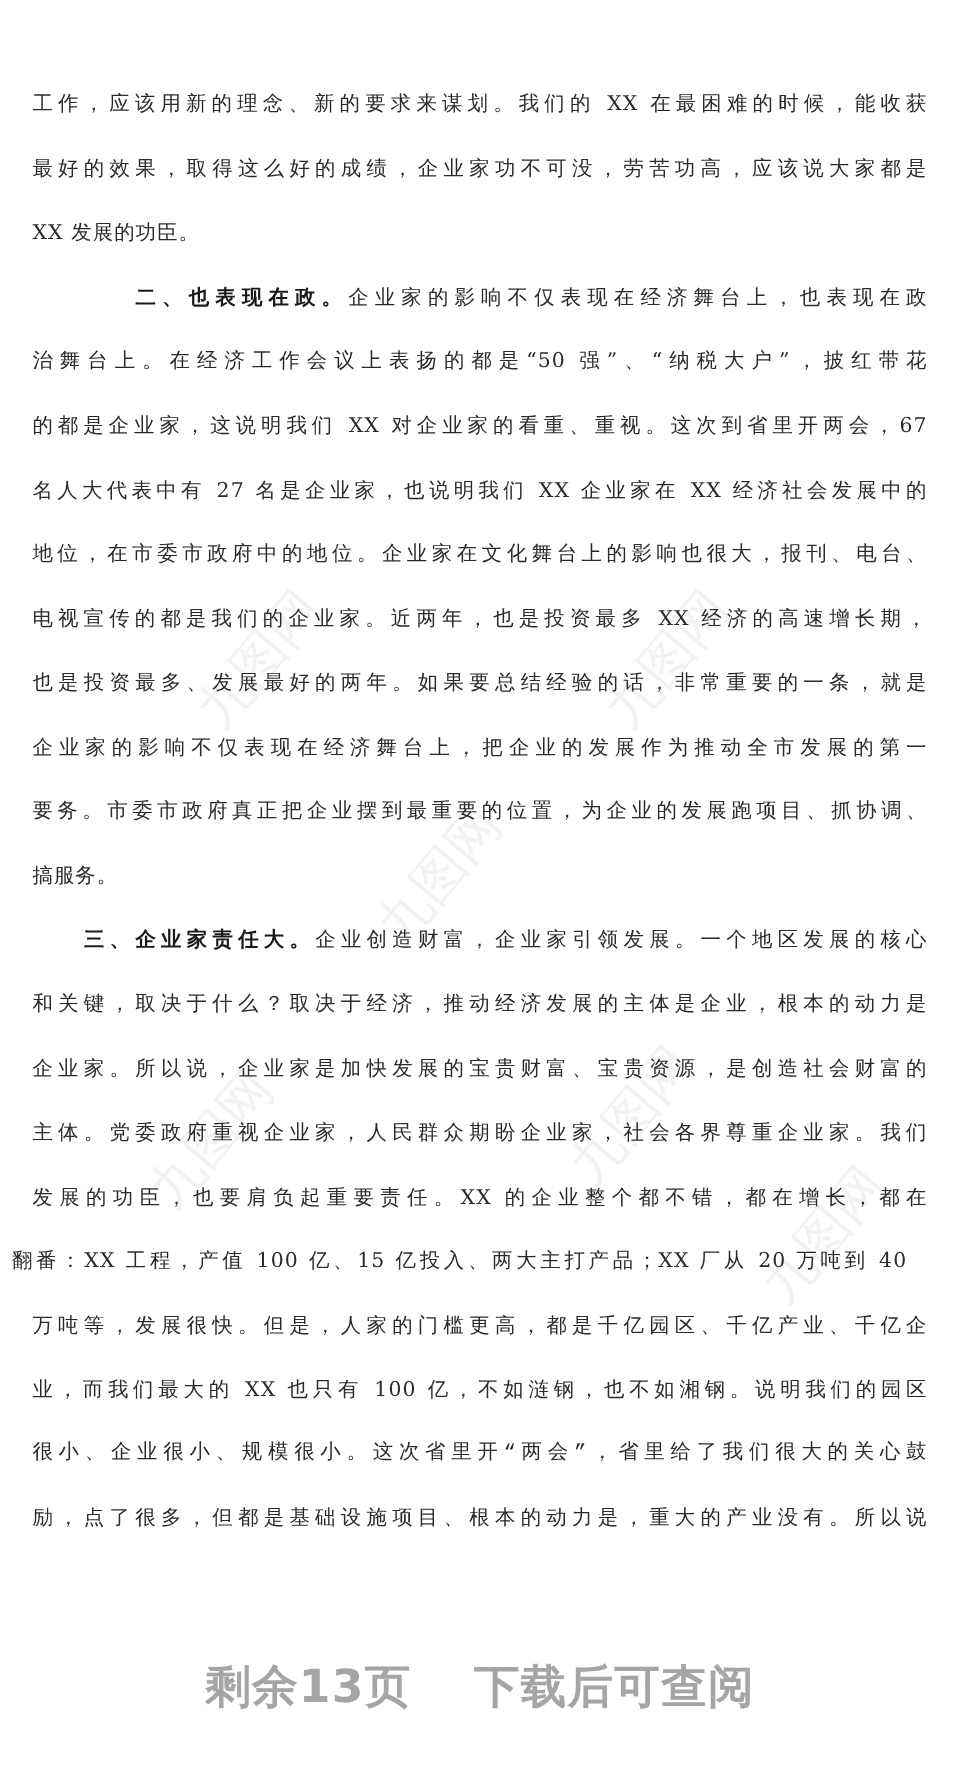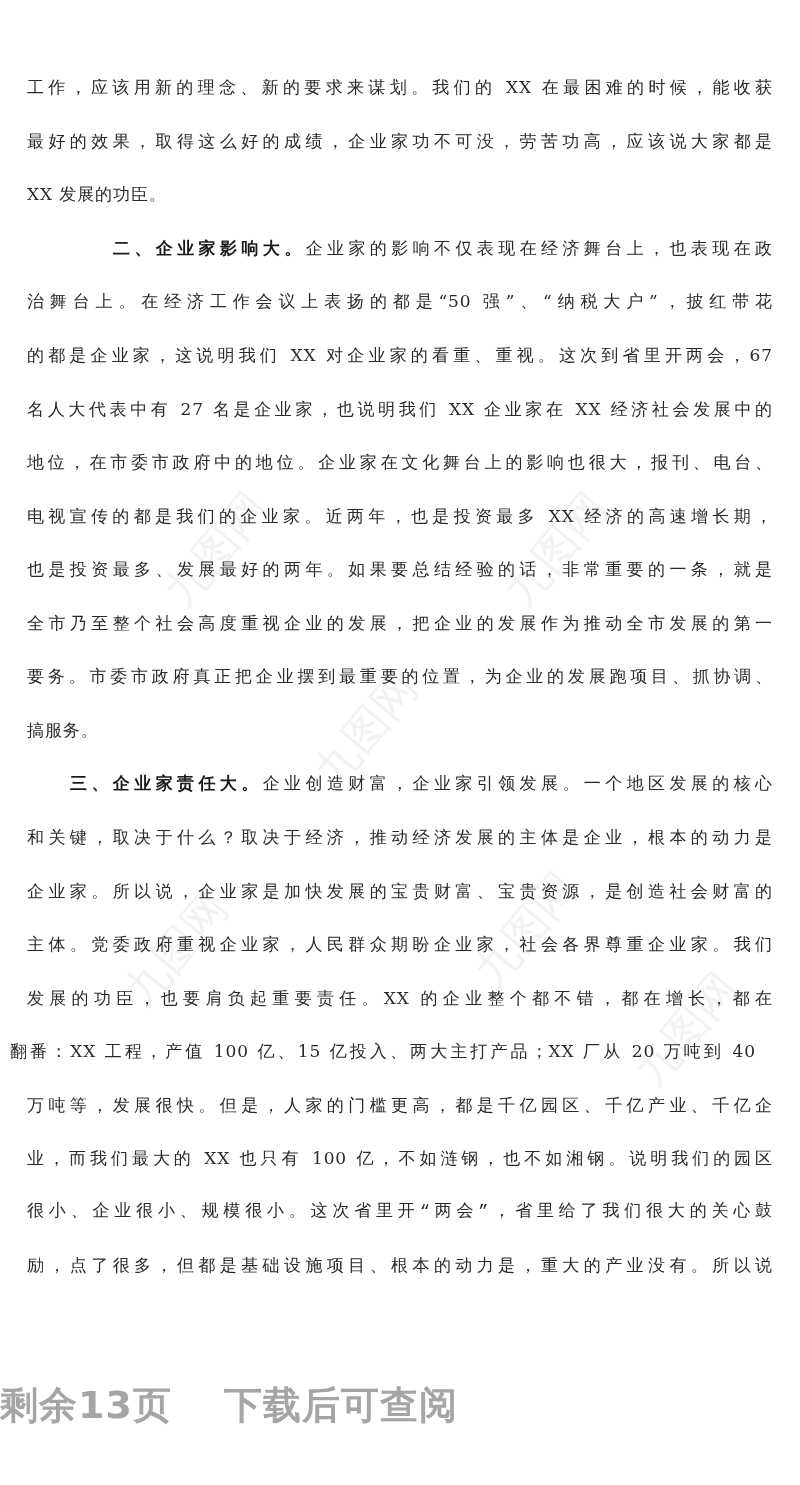--- a/index.html
+++ b/index.html
@@ -2,40 +2,40 @@
 <html><head>
 <meta charset="utf-8">
 <style>
   html, body { margin: 0; padding: 0; background: #ffffff; }
   body { width: 800px; height: 1485px; position: relative; overflow: hidden; font-family: "DejaVu Serif", "Liberation Serif", serif; }
   .page { position: absolute; left: 22px; top: 45px; width: 756px; height: 1300px; background: #ffffff; }
   .line { position: absolute; left: 27px; width: 746px; height: 30px; font-size: 17px; line-height: 30px; color: #2a2a2a; white-space: nowrap; letter-spacing: 0.9px; text-align: justify; text-align-last: justify; }
   .line.last { text-align-last: left; }
   .line .hd { font-weight: bold; color: #1a1a1a; }
   .wm { position: absolute; font-size: 44px; color: rgba(0,0,0,0.05); transform: rotate(-50deg); font-family: "DejaVu Sans", sans-serif; white-space: nowrap; pointer-events: none; }
-  .footer { position: absolute; left: 0; top: 1380px; width: 800px; text-align: left; font-family: "DejaVu Sans", sans-serif; font-weight: bold; font-size: 38px; color: #a5a5a5; letter-spacing: 1px; }
+  .footer { position: absolute; left: 0; top: 1380px; width: 800px; text-align: center; font-family: "DejaVu Sans", sans-serif; font-weight: bold; font-size: 38px; color: #a5a5a5; letter-spacing: 1px; }
   .footer span.gap { display: inline-block; width: 52px; }
 </style>
 </head>
 <body>
 
 <div class="page"></div>
 
 <div id="lines">
     <div class="line" style="top: 72px; left: 27px; width: 746px;"><span>工作，应该用新的理念、新的要求来谋划。我们的 XX 在最困难的时候，能收获</span></div>
     <div class="line" style="top: 126px; left: 27px; width: 746px;"><span>最好的效果，取得这么好的成绩，企业家功不可没，劳苦功高，应该说大家都是</span></div>
     <div class="line last" style="top: 179px; left: 27px; width: 746px;"><span>XX 发展的功臣。</span></div>
-    <div class="line" style="top: 233px; left: 113px; width: 660px;"><span class="hd">二、企业家影响大。</span><span>企业家的影响不仅表现在经济舞台上，也表现在政</span></div>
+    <div class="line" style="top: 233px; left: 113px; width: 660px;"><span class="hd">二、也表现在政。</span><span>企业家的影响不仅表现在经济舞台上，也表现在政</span></div>
     <div class="line" style="top: 286px; left: 27px; width: 746px;"><span>治舞台上。在经济工作会议上表扬的都是“50 强”、“纳税大户”，披红带花</span></div>
     <div class="line" style="top: 340px; left: 27px; width: 746px;"><span>的都是企业家，这说明我们 XX 对企业家的看重、重视。这次到省里开两会，67</span></div>
     <div class="line" style="top: 394px; left: 27px; width: 746px;"><span>名人大代表中有 27 名是企业家，也说明我们 XX 企业家在 XX 经济社会发展中的</span></div>
     <div class="line" style="top: 447px; left: 27px; width: 746px;"><span>地位，在市委市政府中的地位。企业家在文化舞台上的影响也很大，报刊、电台、</span></div>
     <div class="line" style="top: 501px; left: 27px; width: 746px;"><span>电视宣传的都是我们的企业家。近两年，也是投资最多 XX 经济的高速增长期，</span></div>
     <div class="line" style="top: 554px; left: 27px; width: 746px;"><span>也是投资最多、发展最好的两年。如果要总结经验的话，非常重要的一条，就是</span></div>
-    <div class="line" style="top: 608px; left: 27px; width: 746px;"><span>全市乃至整个社会高度重视企业的发展，把企业的发展作为推动全市发展的第一</span></div>
+    <div class="line" style="top: 608px; left: 27px; width: 746px;"><span>企业家的影响不仅表现在经济舞台上，把企业的发展作为推动全市发展的第一</span></div>
     <div class="line" style="top: 661px; left: 27px; width: 746px;"><span>要务。市委市政府真正把企业摆到最重要的位置，为企业的发展跑项目、抓协调、</span></div>
     <div class="line last" style="top: 715px; left: 27px; width: 746px;"><span>搞服务。</span></div>
     <div class="line" style="top: 768px; left: 70px; width: 703px;"><span class="hd">三、企业家责任大。</span><span>企业创造财富，企业家引领发展。一个地区发展的核心</span></div>
     <div class="line" style="top: 822px; left: 27px; width: 746px;"><span>和关键，取决于什么？取决于经济，推动经济发展的主体是企业，根本的动力是</span></div>
     <div class="line" style="top: 876px; left: 27px; width: 746px;"><span>企业家。所以说，企业家是加快发展的宝贵财富、宝贵资源，是创造社会财富的</span></div>
     <div class="line" style="top: 929px; left: 27px; width: 746px;"><span>主体。党委政府重视企业家，人民群众期盼企业家，社会各界尊重企业家。我们</span></div>
     <div class="line" style="top: 983px; left: 27px; width: 746px;"><span>发展的功臣，也要肩负起重要责任。XX 的企业整个都不错，都在增长，都在</span></div>
     <div class="line" style="top: 1036px; left: 10px; width: 746px;"><span>翻番：XX 工程，产值 100 亿、15 亿投入、两大主打产品；XX 厂从 20 万吨到 40</span></div>
     <div class="line" style="top: 1090px; left: 27px; width: 746px;"><span>万吨等，发展很快。但是，人家的门槛更高，都是千亿园区、千亿产业、千亿企</span></div>
     <div class="line" style="top: 1143px; left: 27px; width: 746px;"><span>业，而我们最大的 XX 也只有 100 亿，不如涟钢，也不如湘钢。说明我们的园区</span></div>

